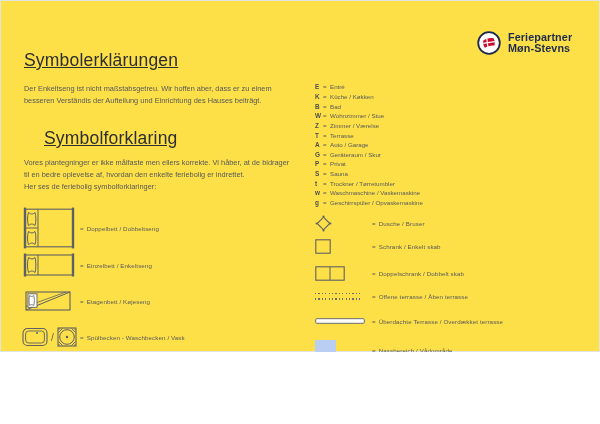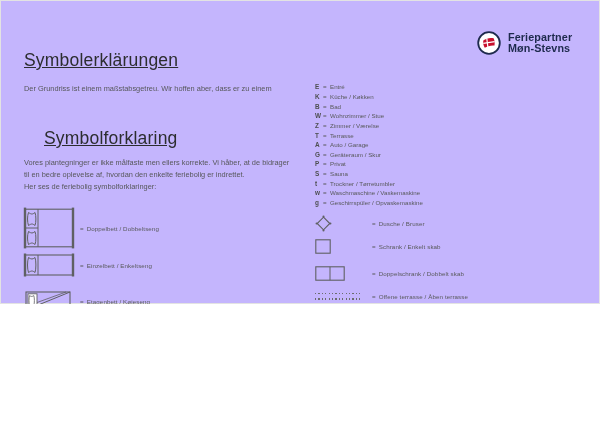--- a/index.html
+++ b/index.html
@@ -1,16 +1,16 @@
 <!DOCTYPE html>
 <html><head>
 <meta charset="utf-8">
 <style>
   html,body{margin:0;padding:0;background:#fff;}
-  .page{position:relative;width:600px;height:304px;background:#c4b5fd;overflow:hidden;
+  .page{position:relative;width:600px;height:352px;background:#fde047;overflow:hidden;
         font-family:"Liberation Sans",sans-serif;box-shadow:inset 0 0 0 1px #e3e3e3;}
   .abs{position:absolute;}
   .sec-title{font-size:17.5px;color:#2c2d2f;letter-spacing:.2px;white-space:nowrap;text-decoration:underline;}
   .sec-body{font-size:7.4px;color:#56575a;line-height:12px;}
   .sec-body div{white-space:nowrap;}
   .row{position:absolute;left:22px;display:flex;align-items:center;}
   .row.r{left:315px;}
   .icon-cell{flex:0 0 58px;width:58px;display:flex;align-items:center;}
   .row.r .icon-cell{flex:0 0 57px;width:57px;}
   .lbl{font-size:6.2px;color:#58595b;white-space:nowrap;letter-spacing:.1px;}
@@ -44,21 +44,22 @@
       </g>
     </svg>
     <div class="logo-text">
       <div>Feriepartner</div>
       <div>Møn-Stevns</div>
     </div>
   </div>
 
   <div class="abs sec-title" style="left:24px;top:50px;">Symbolerklärungen</div>
   <div class="abs sec-body" style="left:24px;top:83px;">
-    <div>Der Grundriss ist einem maßstabsgetreu. Wir hoffen aber, dass er zu einem</div>
+    <div>Der Enkeltseng ist nicht maßstabsgetreu. Wir hoffen aber, dass er zu einem</div>
+    <div>besseren Verständis der Aufteilung und Einrichtung des Hauses beiträgt.</div>
   </div>
 
   <div class="abs sec-title" style="left:24px;top:128px;margin-left:20px;">Symbolforklaring</div>
   <div class="abs sec-body" style="left:24px;top:157px;">
     <div>Vores plantegninger er ikke målfaste men ellers korrekte. Vi håber, at de bidrager</div>
     <div>til en bedre oplevelse af, hvordan den enkelte feriebolig er indrettet.</div>
     <div>Her ses de feriebolig symbolforklaringer:</div>
   </div>
 
   <div class="codes">

